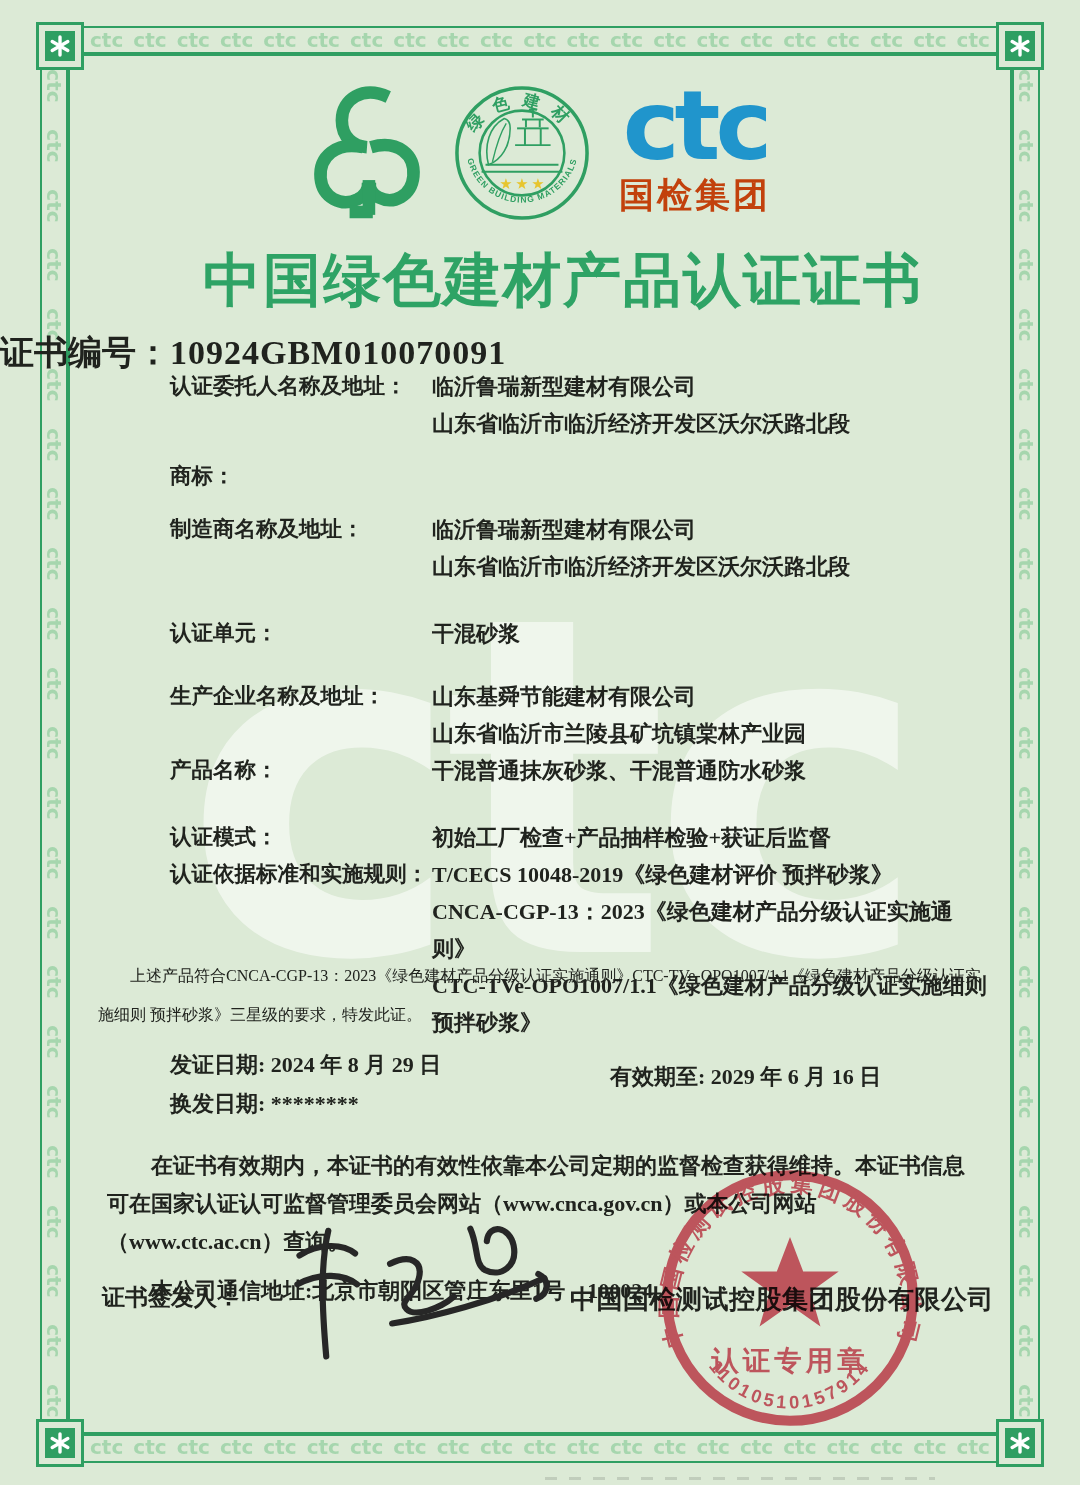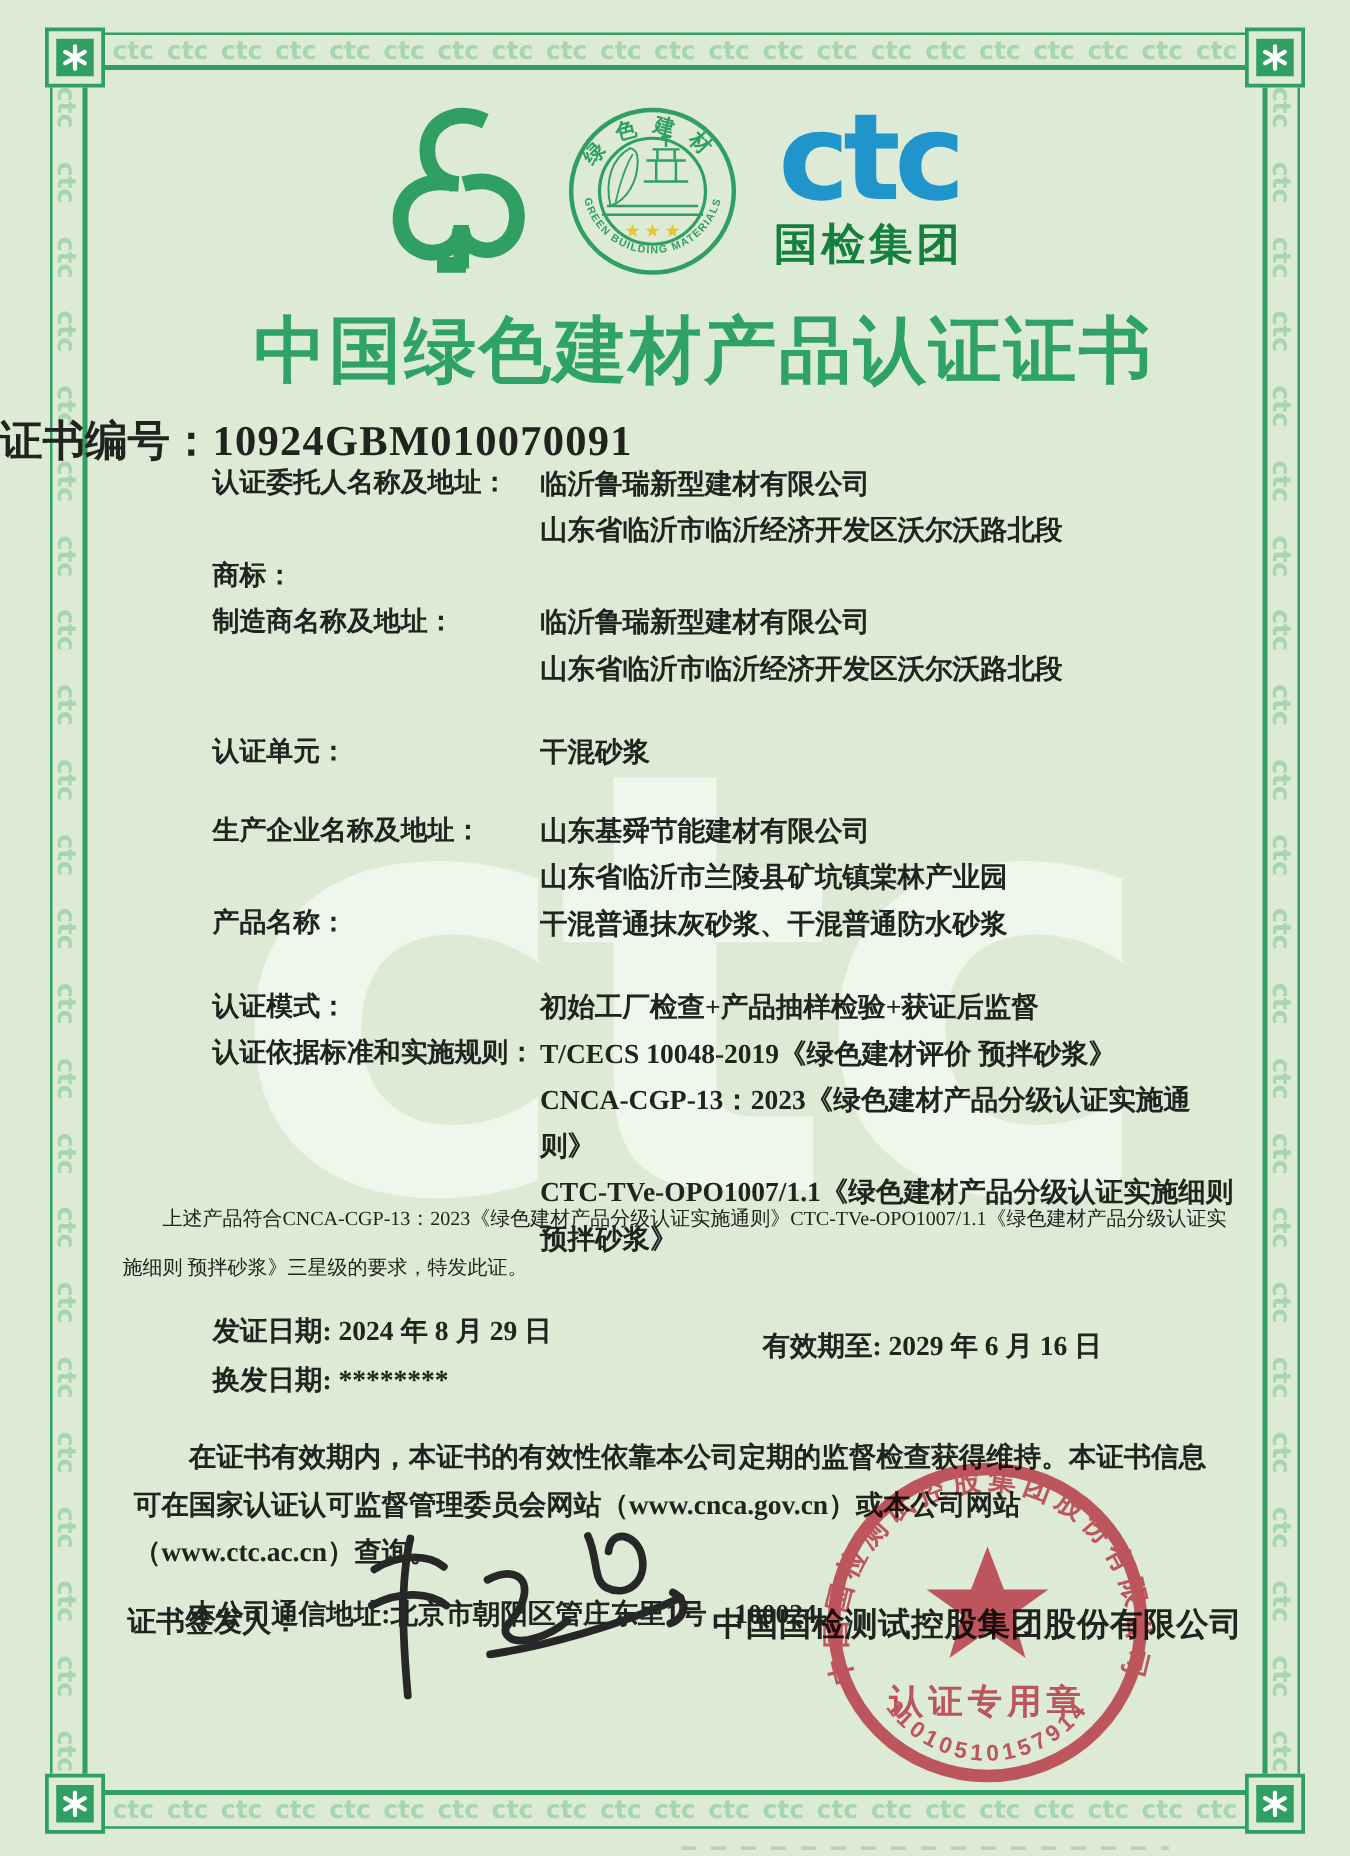--- a/index.html
+++ b/index.html
@@ -38,36 +38,36 @@
   .corner.bl{left:36px;bottom:18px;} .corner.br{right:36px;bottom:18px;}
   .corner-core{width:30px;height:30px;background:var(--frame-green);
     display:flex;align-items:center;justify-content:center;}
   
   .logo-row{position:absolute;top:84px;left:0;right:0;display:flex;
     justify-content:center;align-items:center;gap:28px;z-index:3;}
   .ctc-logo{display:flex;flex-direction:column;align-items:center;}
   .ctc-word{font-family:"DejaVu Sans","Liberation Sans",sans-serif;font-weight:bold;
     font-size:96px;line-height:.82;letter-spacing:-5px;color:var(--ctc-blue);}
   .ctc-sub{font-family:"Liberation Sans","DejaVu Sans",sans-serif;font-weight:bold;
-    font-size:35px;letter-spacing:3px;color:#15803d;margin-top:6px;}
+    font-size:35px;letter-spacing:3px;color:#c2410c;margin-top:6px;}
   .gbm-stroke{stroke:var(--frame-green);fill:none;}
   .gbm-text{fill:var(--frame-green);font-weight:bold;}
   
   .title{position:absolute;top:242px;left:0;width:100%;text-align:center;z-index:3;
     font-size:58px;font-weight:900;letter-spacing:2px;color:var(--title-green);margin-left:23px;}
   .certno{position:absolute;top:330px;left:0;width:100%;text-align:left;z-index:3;
     font-size:34px;font-weight:700;}
   .certno .num{font-family:"Liberation Serif",serif;letter-spacing:1px;}
   
   .fields{position:absolute;top:368px;left:170px;right:92px;z-index:3;}
   .frow{display:flex;align-items:flex-start;}
   .flabel{width:262px;flex:0 0 262px;font-size:21.5px;font-weight:700;line-height:37px;}
   .fvalue{flex:1;font-size:22px;font-weight:700;line-height:37px;}
   .code{font-family:"DejaVu Sans","Liberation Sans",sans-serif;font-size:21px;letter-spacing:.3px;}
-  .gap-sm{} .gap-md{margin-top:26px;} .gap-lg{margin-top:30px;}
+  .gap-sm{margin-top:16px;} .gap-md{margin-top:26px;} .gap-lg{margin-top:30px;}
   
   .statement{position:absolute;top:956px;left:98px;right:92px;z-index:3;
     font-size:16px;font-weight:400;line-height:39px;text-indent:2em;}
   .dates{position:absolute;top:1050px;left:170px;right:92px;z-index:3;font-size:22px;font-weight:700;}
   .date-valid{position:absolute;left:440px;top:12px;}
   .date-reissue{margin-top:9px;}
   .notice{position:absolute;top:1136px;left:96px;right:90px;z-index:3;
     font-size:22px;font-weight:700;line-height:38px;}
   .notice p{margin:11px;text-indent:2em;}
   

